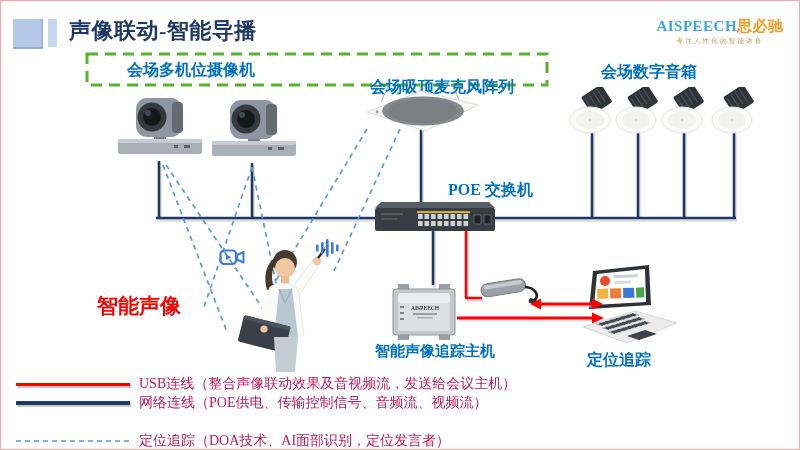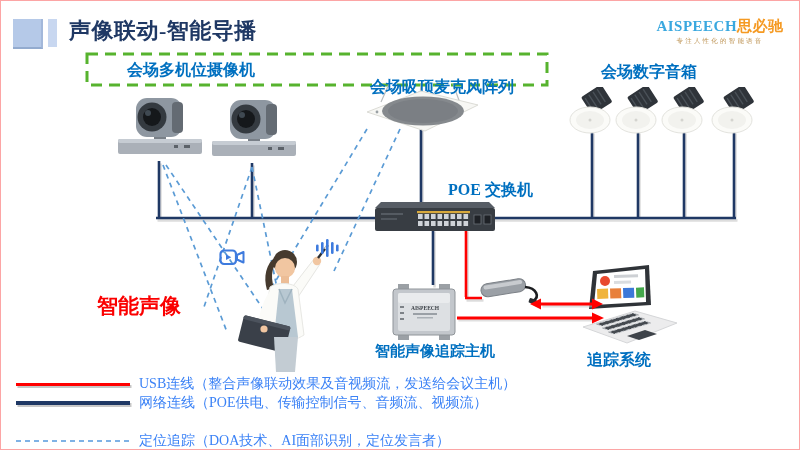--- a/index.html
+++ b/index.html
@@ -27,21 +27,21 @@
   .lbl-conf{left:584px;top:349px;width:96px;text-align:left;padding-left:2px;}
   .callout{left:96px;top:293px;width:96px;text-align:left;font-size:21px;font-weight:bold;
            color:#FB0000;line-height:1.2;white-space:nowrap;}
 
   
   .legend-row{position:absolute;left:15px;display:flex;align-items:center;gap:9px;height:18px;}
   .swatch{width:114px;flex:0 0 114px;}
   .sw-usb{height:3px;background:#FF0000;box-shadow:1.5px 2px 0 rgba(180,180,180,.75);}
   .sw-net{height:3.5px;background:#1F3864;box-shadow:1.5px 2px 0 rgba(180,180,180,.75);}
   .sw-track{height:2px;background:repeating-linear-gradient(90deg,#7FB2E5 0 5px,transparent 5px 9px);}
-  .legend-label{font-size:14px;color:#3b82f6;white-space:nowrap;}
+  .legend-label{font-size:14px;color:#be185d;white-space:nowrap;}
 </style>
 </head>
 <body>
 
 <div class="stage">
 
   <svg class="layer" viewBox="0 0 800 450">
 
     <rect x="86" y="53" width="460" height="31" fill="none" stroke="#57B32E" stroke-width="3" stroke-dasharray="11 7"></rect>
 
@@ -217,21 +217,21 @@
       <rect x="53" y="26" width="8" height="10" fill="#44a84c"></rect>
     </g>
     <polygon points="0,64 52,48 94,60 44,80" fill="#ececed" stroke="#d5d6d8" stroke-width="1"></polygon>
     <g fill="#454a50" stroke="#c9ccd0" stroke-width="1" stroke-dasharray="4 1.6">
       <polygon points="13,61 50,50 56,52 19,63"></polygon>
       <polygon points="19,65 56,54 62,56 25,67"></polygon>
       <polygon points="25,69 62,58 68,60 31,71"></polygon>
     </g>
     <polygon points="44,73 62,67 74,71 56,77" fill="#3e434a"></polygon>
   </svg>
-  <div class="abs blue-label lbl-conf">追踪系统</div>
+  <div class="abs blue-label lbl-conf">定位追踪</div>
 
   <svg class="abs" style="left:225px;top:242px" width="120" height="132" viewBox="0 0 120 132">
     <path d="M50 14 C40 20 37 34 41 47 L48 45 C44 32 46 22 55 15 Z" fill="#463a2e"></path>
     <circle cx="59" cy="19" r="12" fill="#463a2e"></circle>
     <circle cx="59" cy="25" r="10" fill="#f1c6a1"></circle>
     <rect x="55" y="33" width="8" height="8" fill="#ecbd96"></rect>
     <path d="M64 47 L88 16 L94 21 L72 54 Z" fill="#fbfbf8" stroke="#e6e6e2" stroke-width="1"></path>
     <circle cx="91" cy="18" r="4.2" fill="#f1c6a1"></circle>
     <path d="M92 15 L102 2" stroke="#2b2e32" stroke-width="2.4"></path>
     <path d="M99 6 L102 2" stroke="#dcdcda" stroke-width="2.6"></path>

